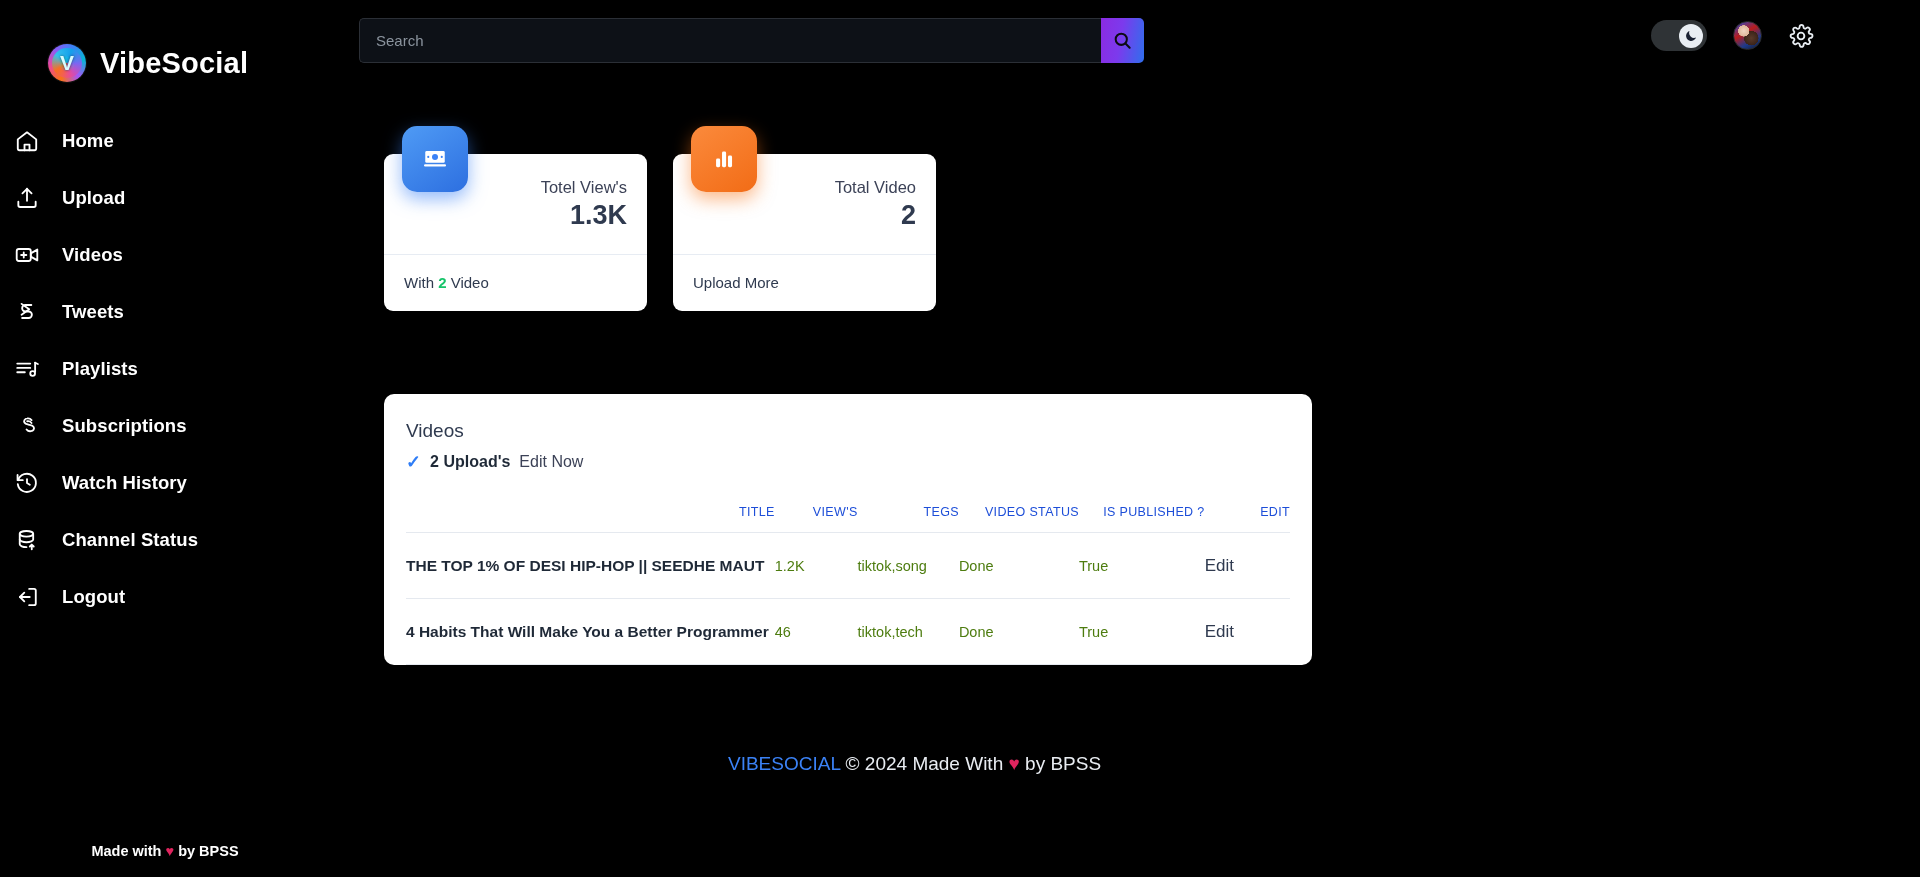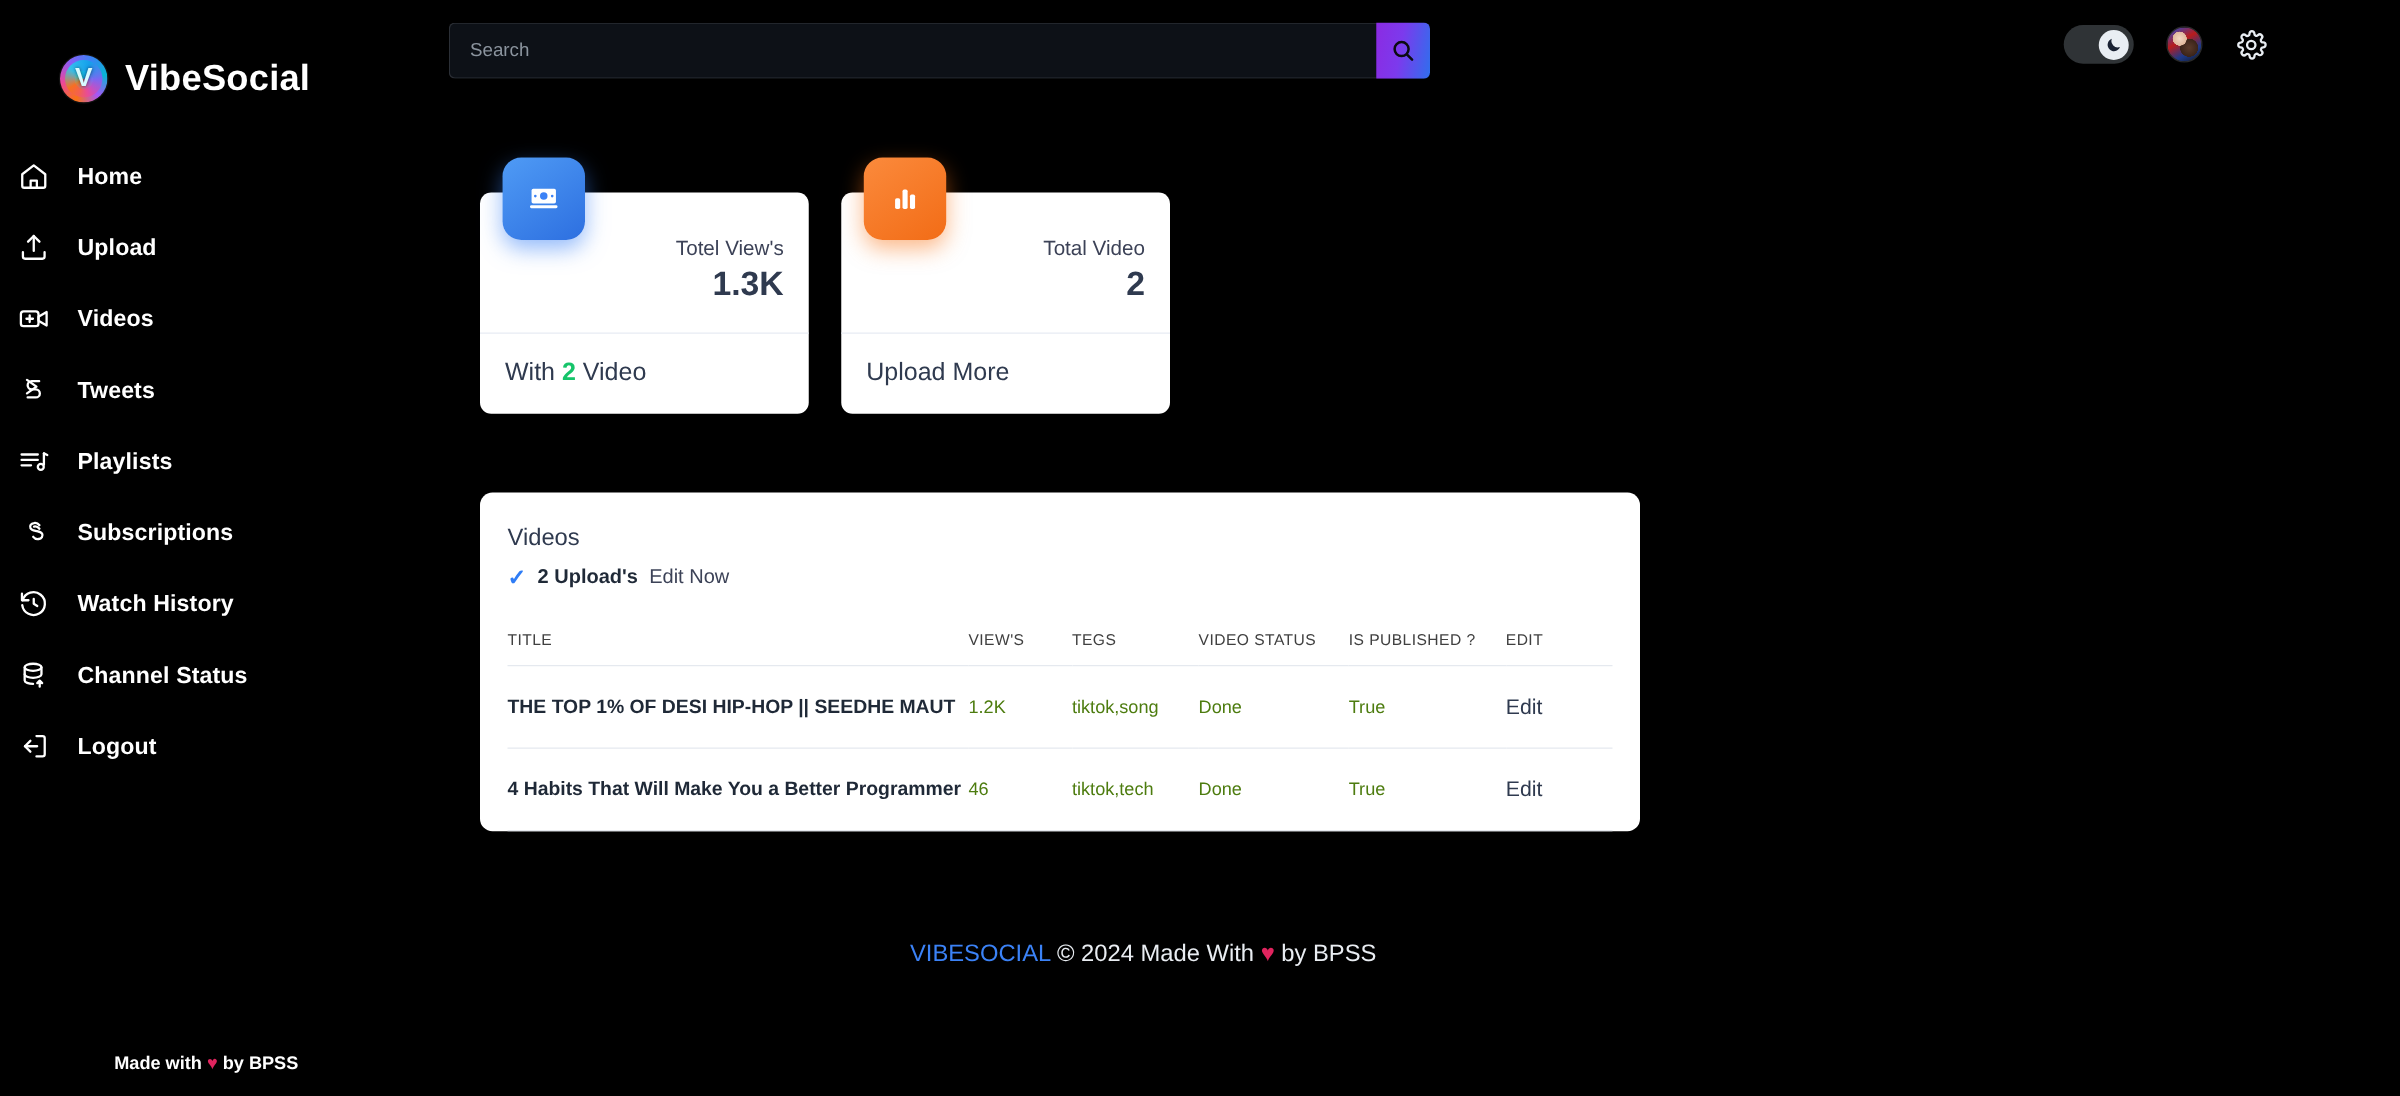--- a/index.html
+++ b/index.html
@@ -126,32 +126,32 @@
   .cards-row {
     position: absolute; left: 54px; top: 72px;
     display: flex; gap: 26px;
   }
   .stat-card {
     width: 263px;
     background: #fff;
     border-radius: 9px;
     box-shadow: 0 2px 9px rgba(0,0,0,.25);
     position: relative;
-    padding-top: 20px;
+    padding-top: 8px;
   }
   .stat-top {
     min-height: 93px;
     padding: 16px 20px 12px 20px;
     display: flex; flex-direction: column;
     align-items: flex-end; justify-content: flex-start;
     border-bottom: 1px solid #e7ecf3;
   }
   .stat-label { font-size: 16.5px; color: #3c4257; line-height: 1.1; }
   .stat-value { font-size: 27px; font-weight: bold; color: #2f3a4f; margin-top: 5px; line-height: 1.1; }
-  .stat-foot { padding: 16px 20px 17px 20px; font-size: 20px; color: #2f3a4f; line-height: 1.55; }
+  .stat-foot { padding: 16px 20px 17px 20px; font-size: 15px; color: #2f3a4f; line-height: 1.55; }
   .hl { color: #16c46a; font-weight: bold; }
 
   .stat-badge {
     position: absolute; left: 18px; top: -28px;
     width: 66px; height: 66px; border-radius: 15px;
     display: flex; align-items: center; justify-content: center;
   }
   .badge-blue   { background: linear-gradient(145deg, #4f9bf5 0%, #2d6fe0 100%); box-shadow: 0 7px 18px rgba(59,130,246,.55); }
   .badge-pink   { background: linear-gradient(145deg, #f45aa7 0%, #dc2a7c 100%); box-shadow: 0 7px 18px rgba(236,72,153,.5); }
   .badge-orange { background: linear-gradient(145deg, #fb8a3c 0%, #f26c16 100%); box-shadow: 0 7px 18px rgba(249,115,22,.5); }
@@ -168,22 +168,22 @@
   .videos-title { font-size: 19px; color: #2f3a4f; }
   .videos-sub {
     margin-top: 11px; font-size: 16px; color: #3c4257;
     display: flex; align-items: center; gap: 9px;
   }
   .check { color: #2f7df6; font-size: 18px; font-weight: bold; line-height: 1; }
   .videos-sub b { color: #1f2937; }
 
   table { width: 100%; border-collapse: collapse; margin-top: 34px; }
   thead th {
-    text-align: left; font-size: 12.5px; font-weight: normal;
-    color: #404040; letter-spacing: .35px;
+    text-align: right; font-size: 12.5px; font-weight: normal;
+    color: #1d4ed8; letter-spacing: .35px;
     padding: 0 0 13px 0;
     border-bottom: 1px solid #e5e9ef;
     margin-left: 36px;
   }
   tbody td {
     padding: 23px 0 22px 0;
     border-bottom: 1px solid #e5e9ef;
     font-size: 14.5px; color: #4d7c0f;
     vertical-align: middle;
   }

